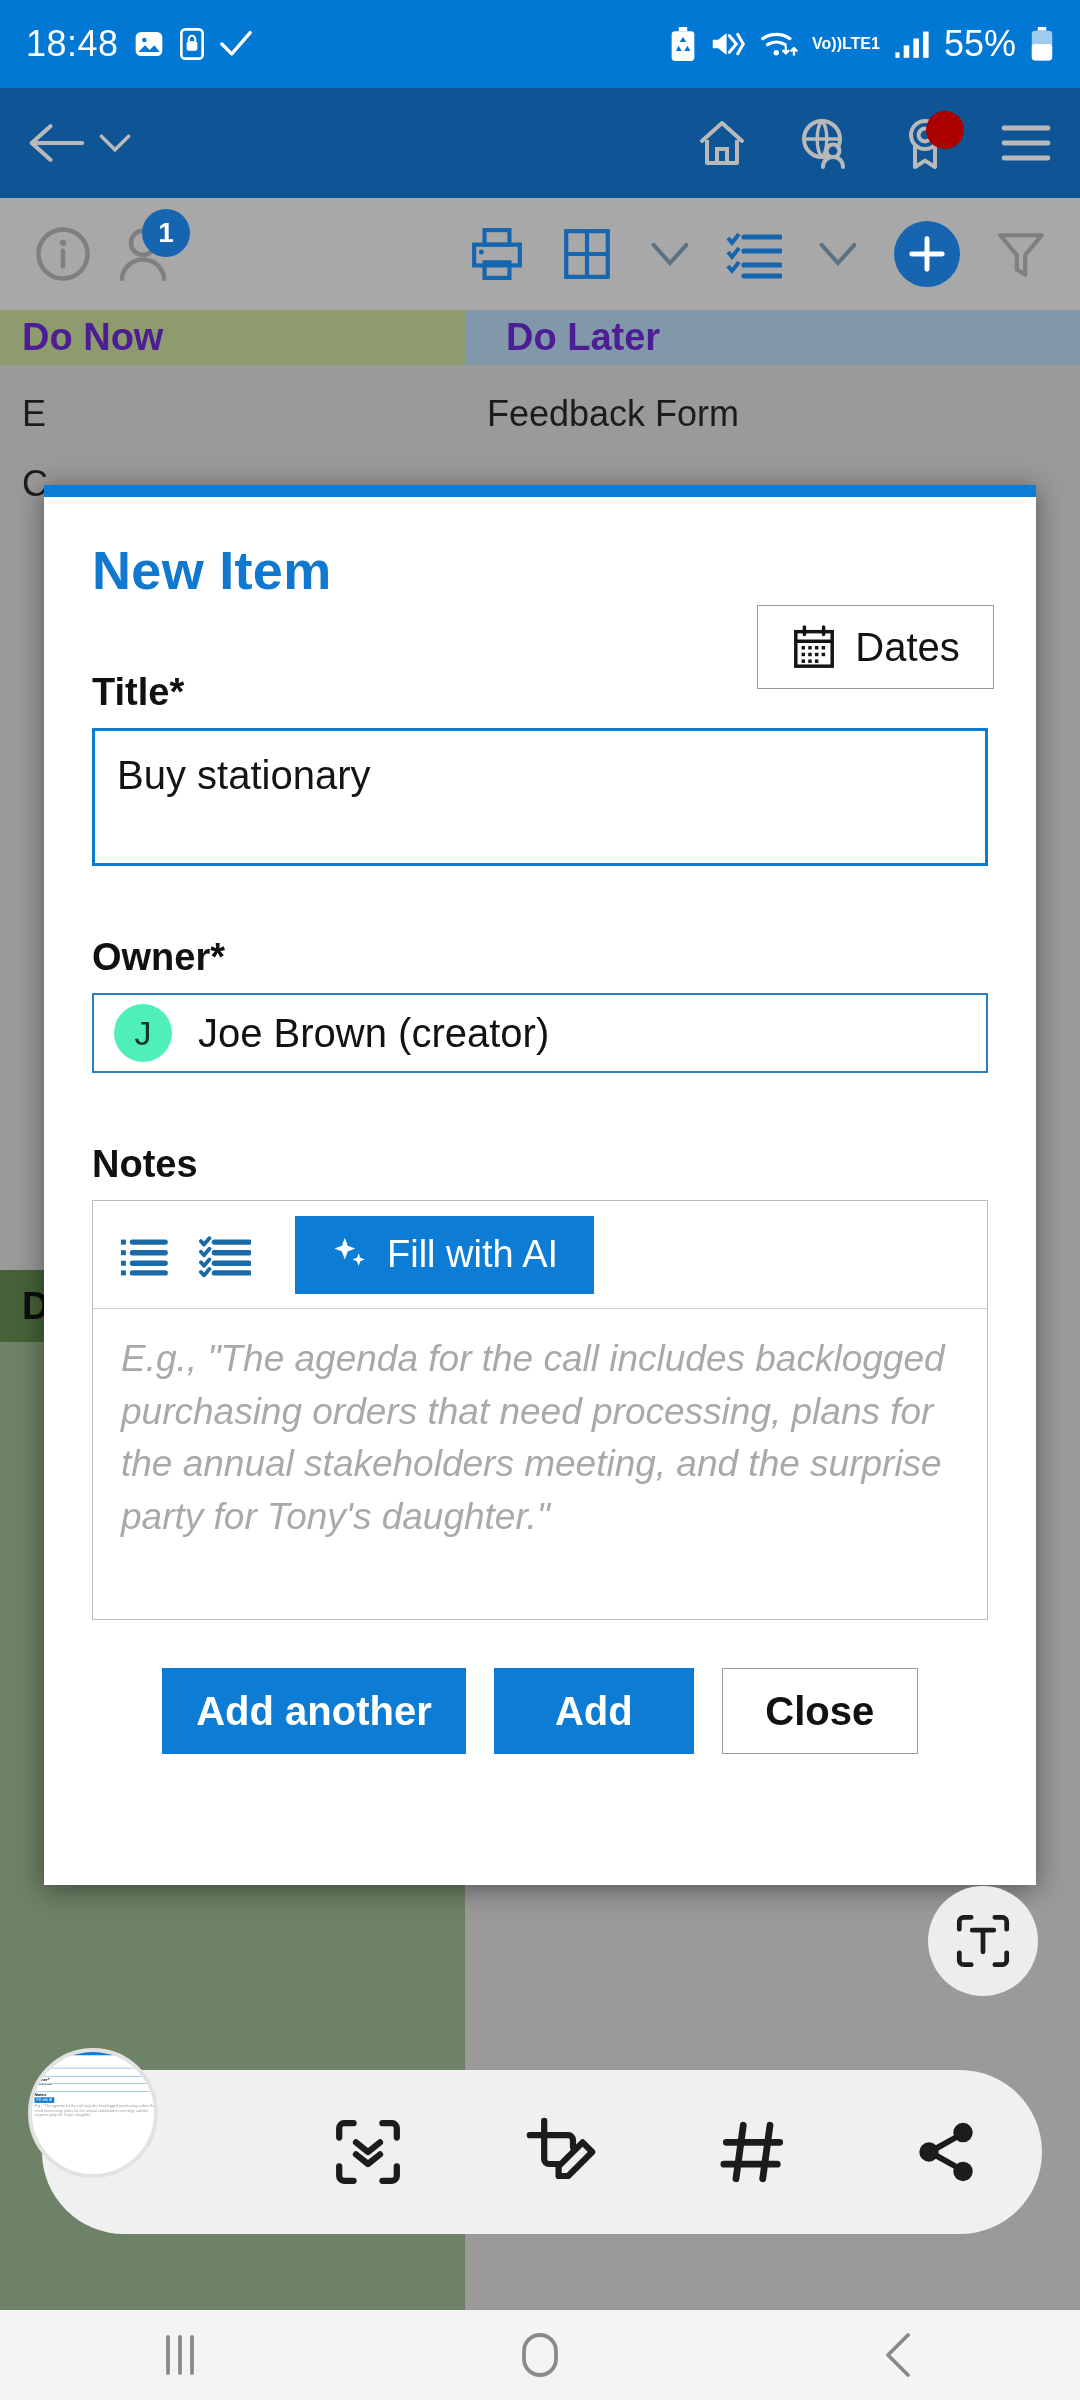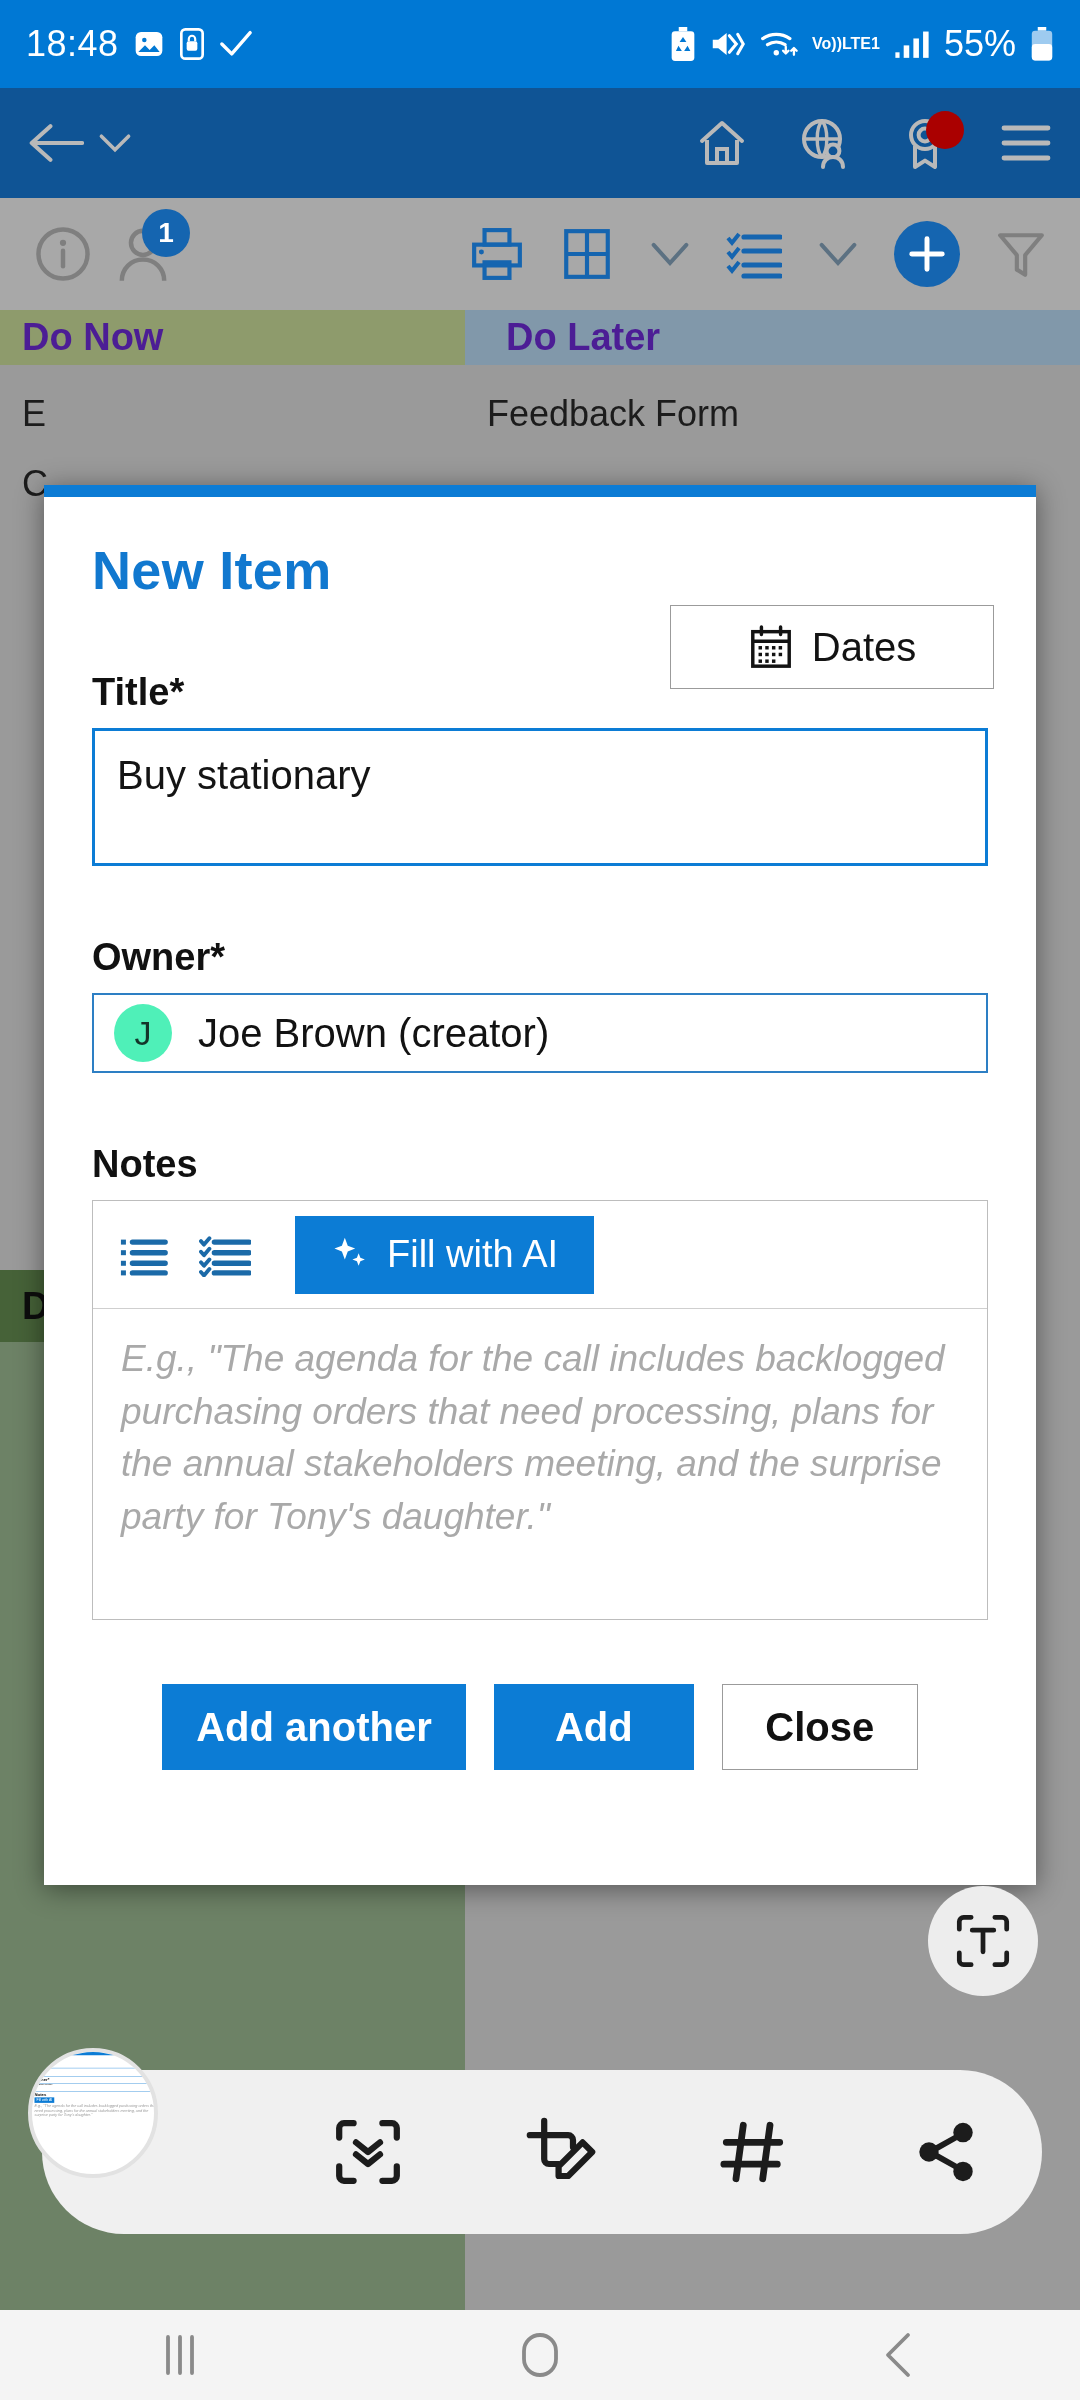--- a/index.html
+++ b/index.html
@@ -84,21 +84,21 @@
   
   .modal {
     position: absolute; left: 44px; top: 485px; width: 992px; height: 1400px;
     background: #fff; box-shadow: 0 4px 26px rgba(0,0,0,.45);
   }
   .modal-topbar { height: 12px; background: #0c7cd5; }
   .modal-body { padding: 42px 48px 0 48px; position: relative; }
   .modal-title { font-size: 54px; color: #1178cf; font-weight: bold; letter-spacing: .3px; }
 
   .dates-btn {
-    position: absolute; right: 42px; top: 108px; width: 324px; height: 84px;
+    position: absolute; right: 42px; top: 108px; width: 237px; height: 84px;
     border: 1px solid #9b9b9b; background: #fff; display: flex;
     align-items: center; justify-content: center; gap: 18px;
     font-size: 40px; color: #131313;
   }
 
   .field-label { font-size: 38px; font-weight: bold; color: #111; margin-top: 70px; }
   .title-input {
     margin-top: 14px; width: 100%; height: 138px; border: 3px solid #0c7cd5;
     background: #fff; font-size: 40px; color: #141414; padding: 22px 22px;
   }
@@ -121,21 +121,21 @@
   .ai-btn {
     margin-left: 14px; height: 78px; background: #0c7cd5; color: #fff;
     display: flex; align-items: center; gap: 18px; padding: 0 36px;
     font-size: 38px; font-weight: 500;
   }
   .notes-placeholder {
     padding: 24px 28px 28px 28px; font-size: 37px; font-style: italic;
     color: #a9a9a9; line-height: 1.42; min-height: 310px;
   }
 
-  .actions { display: flex; gap: 28px; justify-content: center; margin-top: 64px; }
+  .actions { display: flex; gap: 28px; justify-content: center; margin-top: 48px; }
   .btn { height: 86px; font-size: 40px; font-weight: bold; display: flex;
          align-items: center; justify-content: center; padding: 0 34px; }
   .btn-primary { background: #0c7cd5; color: #fff; min-width: 300px; }
   .btn-primary.small { min-width: 200px; }
   .btn-ghost { background: #fff; color: #111; border: 1px solid #9b9b9b; min-width: 196px; }
 
   
   .fab-scan {
     position: absolute; right: 42px; top: 1886px; width: 110px; height: 110px;
     border-radius: 50%; background: #ededed; display: flex;

